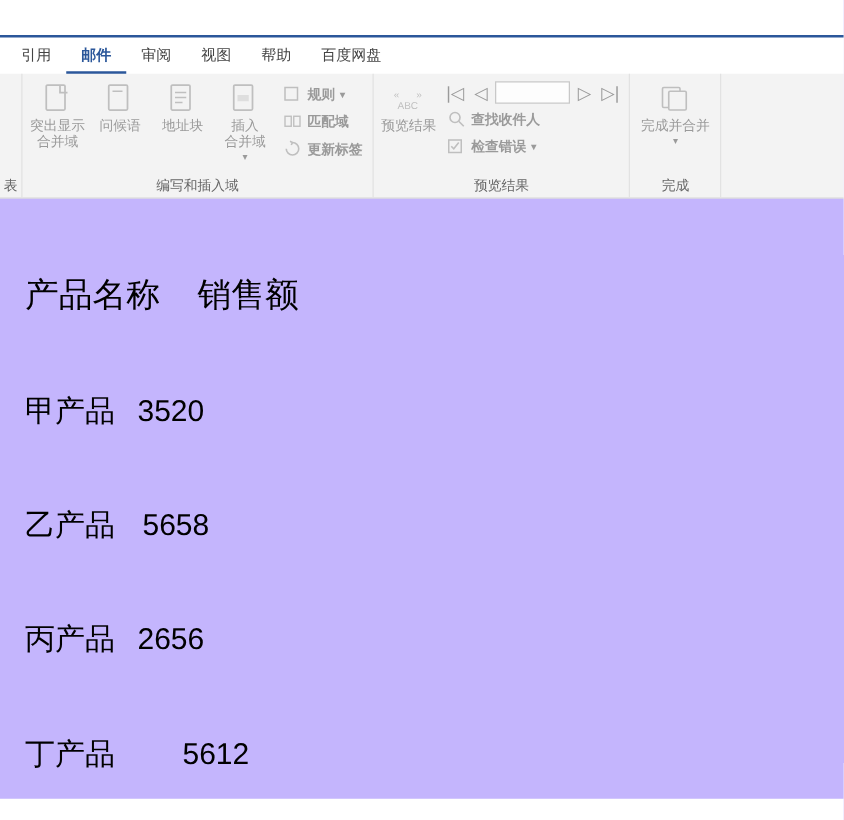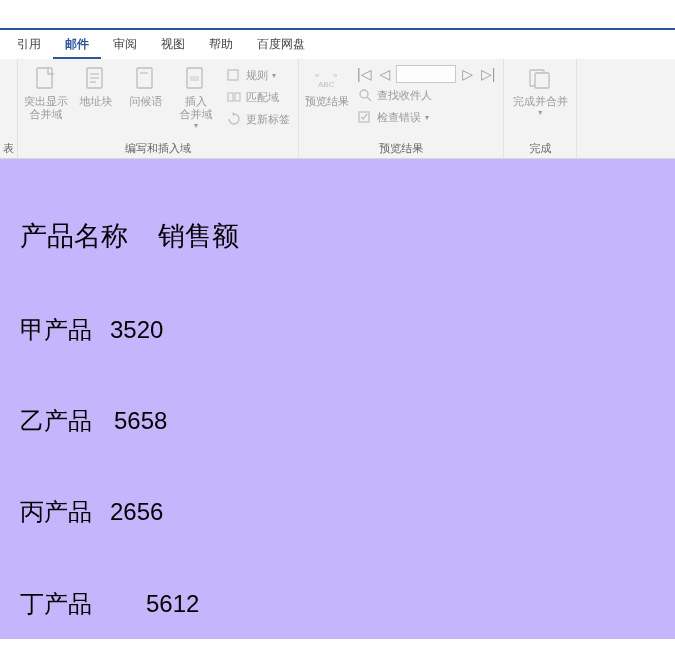--- a/index.html
+++ b/index.html
@@ -85,20 +85,21 @@
   }
   .mini-btn {
     display: flex;
     align-items: center;
     gap: 4px;
     font-size: 11px;
     color: #9a9a9a;
     cursor: pointer;
     padding: 2px 2px;
     white-space: nowrap;
+    font-weight: bold;
   }
   .mini-btn .icon {
     width: 16px;
     height: 16px;
     display: flex;
     align-items: center;
     justify-content: center;
   }
   .nav-row {
     display: flex;
@@ -177,35 +178,35 @@
               <path d="M14 2 L14 8 L20 8" fill="none" stroke="#bfbfbf" stroke-width="1.4"></path>
             </svg>
         </span>
         <span style="white-space:pre-line">突出显示
 合并域</span>
       </div>
       <div class="big-btn">
         <span class="icon">
           <svg width="24" height="26" viewBox="0 0 24 26">
               <rect x="3" y="2" width="15" height="20" rx="1" fill="none" stroke="#bfbfbf" stroke-width="1.4"></rect>
+              <line x1="6" y1="7" x2="14" y2="7" stroke="#bfbfbf" stroke-width="1.2"></line>
+            </svg>
+        </span>
+        <span>问候语</span>
+      </div>
+      <div class="big-btn">
+        <span class="icon">
+          <svg width="24" height="26" viewBox="0 0 24 26">
+              <rect x="3" y="2" width="15" height="20" rx="1" fill="none" stroke="#bfbfbf" stroke-width="1.4"></rect>
               <line x1="6" y1="8" x2="15" y2="8" stroke="#bfbfbf" stroke-width="1.2"></line>
               <line x1="6" y1="12" x2="15" y2="12" stroke="#bfbfbf" stroke-width="1.2"></line>
               <line x1="6" y1="16" x2="12" y2="16" stroke="#bfbfbf" stroke-width="1.2"></line>
             </svg>
         </span>
         <span>地址块</span>
-      </div>
-      <div class="big-btn">
-        <span class="icon">
-          <svg width="24" height="26" viewBox="0 0 24 26">
-              <rect x="3" y="2" width="15" height="20" rx="1" fill="none" stroke="#bfbfbf" stroke-width="1.4"></rect>
-              <line x1="6" y1="7" x2="14" y2="7" stroke="#bfbfbf" stroke-width="1.2"></line>
-            </svg>
-        </span>
-        <span>问候语</span>
       </div>
       <div class="big-btn">
         <span class="icon">
           <svg width="24" height="26" viewBox="0 0 24 26">
               <rect x="3" y="2" width="15" height="20" rx="1" fill="none" stroke="#bfbfbf" stroke-width="1.4"></rect>
               <rect x="6" y="10" width="9" height="5" fill="#bfbfbf" opacity="0.4"></rect>
             </svg>
         </span>
         <span style="white-space:pre-line">插入
 合并域</span>

